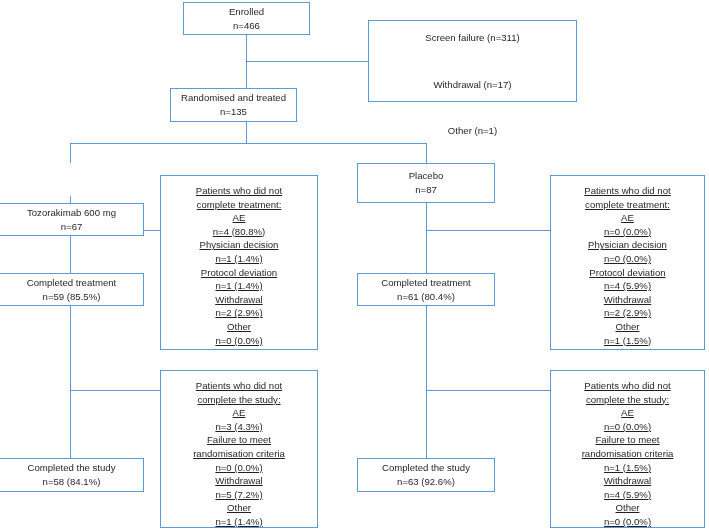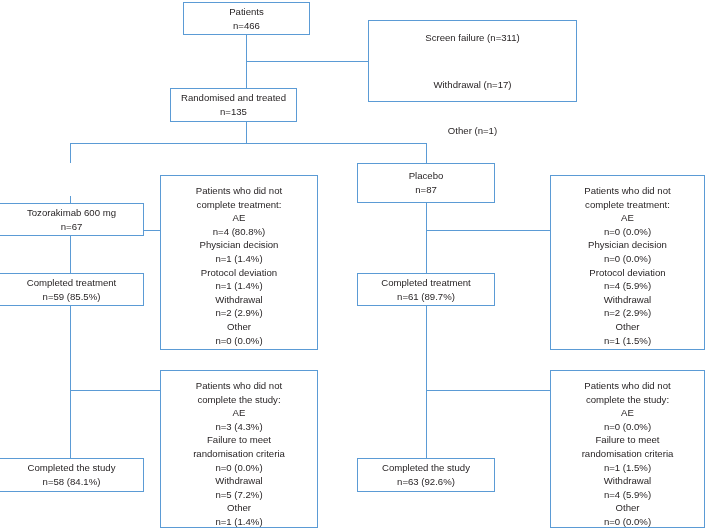--- a/index.html
+++ b/index.html
@@ -33,20 +33,21 @@
   .box .line {
     display: block;
     white-space: nowrap;
   }
   .detail {
     justify-content: flex-start;
     padding-top: 8px;
   }
   .detail .line {
     white-space: normal;
+    text-decoration: underline;
   }
   .conn {
     position: absolute;
     background: #5b9bd5;
     z-index: 1;
   }
   .v { width: 1px; }
   .h { height: 1px; }
 </style>
 </head>
@@ -72,21 +73,21 @@
   <div class="conn v" style="left:70px; top:306px; height:152px;"></div>
   <div class="conn h" style="left:70px; top:390px; width:90px;"></div>
 
   <div class="conn v" style="left:426px; top:196px; height:77px;"></div>
   <div class="conn h" style="left:426px; top:230px; width:124px;"></div>
 
   <div class="conn v" style="left:426px; top:306px; height:152px;"></div>
   <div class="conn h" style="left:426px; top:390px; width:124px;"></div>
 
   <div class="box" style="left:183px; top:2px; width:127px; height:33px;">
-    <span class="line">Patients</span>
+    <span class="line">Enrolled</span>
     <span class="line">n=466</span>
   </div>
 
   <div class="box" style="left:368px; top:20px; width:209px; height:82px;gap:33px;">
     <span class="line">Patients who were not randomised:</span>
     <span class="line">Screen failure (n=311)</span>
     <span class="line">Withdrawal (n=17)</span>
     <span class="line">Other (n=1)</span>
   </div>
 
@@ -135,21 +136,21 @@
     <span class="line">n=1 (1.5%)</span>
   </div>
 
   <div class="box" style="left:-1px; top:273px; width:145px; height:33px;">
     <span class="line">Completed treatment</span>
     <span class="line">n=59 (85.5%)</span>
   </div>
 
   <div class="box" style="left:357px; top:273px; width:138px; height:33px;">
     <span class="line">Completed treatment</span>
-    <span class="line">n=61 (89.7%)</span>
+    <span class="line">n=61 (80.4%)</span>
   </div>
 
   <div class="box detail" style="left:160px; top:370px; width:158px; height:158px;">
     <span class="line">Patients who did not</span>
     <span class="line">complete the study:</span>
     <span class="line">AE</span>
     <span class="line">n=3 (4.3%)</span>
     <span class="line">Failure to meet</span>
     <span class="line">randomisation criteria</span>
     <span class="line">n=0 (0.0%)</span>

